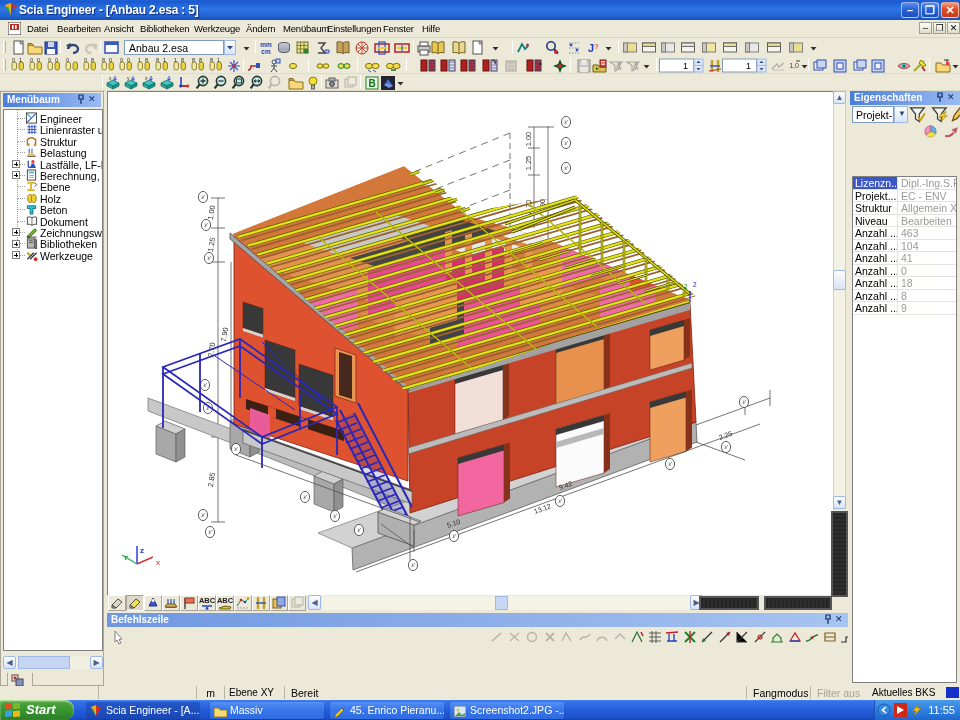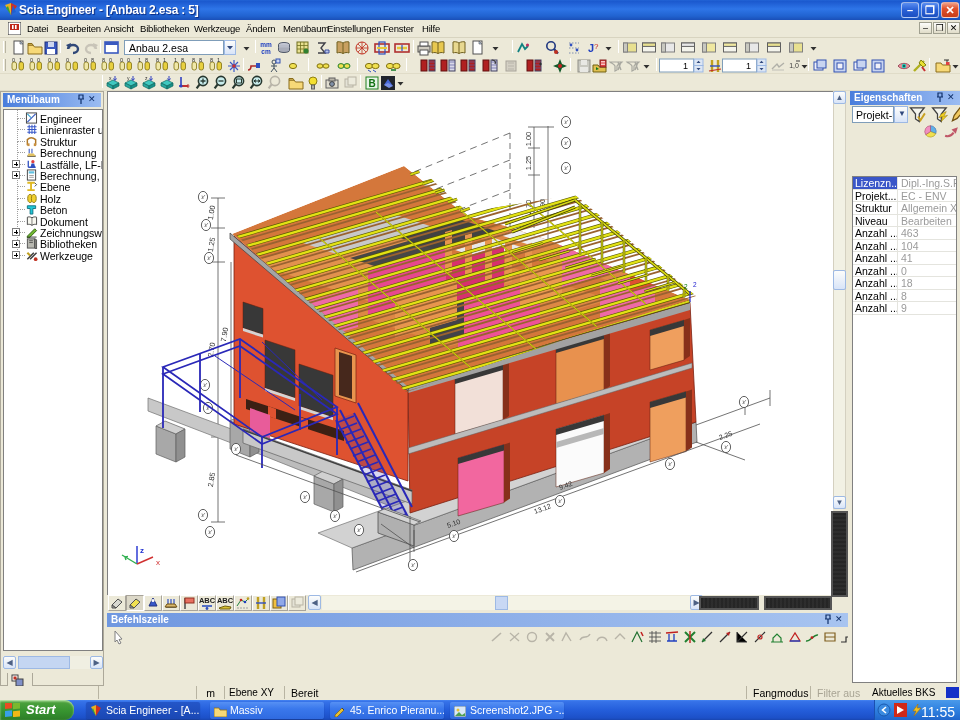--- a/index.html
+++ b/index.html
@@ -69,21 +69,21 @@
 
 
 #taskbar { position:absolute; left:0; top:700px; width:960px; height:20px;
   background:linear-gradient(180deg,#4584f2 0%,#3672e8 8%,#245edb 50%,#1c50c8 90%,#1845b0 100%); }
 #startbtn { position:absolute; left:0; top:0; width:74px; height:20px; border-radius:0 9px 9px 0;
   background:linear-gradient(180deg,#7ebe6e 0%,#4aa03c 15%,#379430 55%,#2d7d28 100%);
   color:#fff; font-weight:bold; font-style:italic; font-size:13px; box-shadow:inset 0 1px 2px #c0e8b0; }
 .task { position:absolute; top:2px; height:17px; border-radius:2px; font-size:10.5px; color:#fff;
   background:linear-gradient(180deg,#5690f4,#3a78ec 40%,#2f6ae0); box-shadow:0 1px 1px #1a3f9a; padding:2px 4px 0 20px; overflow:hidden; white-space:nowrap; }
 #tray { position:absolute; right:0; top:0; width:86px; height:20px;
-  background:linear-gradient(180deg,#4a9aea,#2f81e0 50%,#1f66cc); border-left:1px solid #1a50b0; color:#fff; font-size:14px; }
+  background:linear-gradient(180deg,#4a9aea,#2f81e0 50%,#1f66cc); border-left:1px solid #1a50b0; color:#fff; font-size:11px; }
 .icw { position:absolute; }
 </style>
 </head>
 <body>
 <div id="stage">
   <div id="titlebar">
     <svg style="position:absolute;left:4px;top:2px" width="15" height="15" viewBox="0 0 15 15">
       <polygon points="1,3 7,1 7,13" fill="#e8b020"></polygon>
       <polygon points="7,1 13,4 7,13" fill="#d03020"></polygon>
       <polygon points="2,6 7,13 4,4" fill="#30a040"></polygon>
@@ -641,21 +641,21 @@
           <span class="lbl">Struktur</span>
         </div>
         <div class="ti">
           <span style="position:absolute;left:13px;top:5px;width:8px;height:1px;border-top:1px dotted #a0a0a0"></span>
           <span style="position:absolute;left:13px;top:-5px;width:1px;height:11px;border-left:1px dotted #a0a0a0"></span>
           <svg class="tico" style="left:21px" width="13" height="12" viewBox="0 0 13 13">
             <path d="M2 11h9" stroke="#303030" stroke-width="1.4"></path>
             <path d="M4 3v5M7 3v5" stroke="#3050c0" stroke-width="1.1"></path>
             <path d="M3 8h6l2 3H2z" fill="#e0c060"></path>
           </svg>
-          <span class="lbl">Berechnung</span>
+          <span class="lbl">Belastung</span>
         </div>
         <div class="ti">
           <span style="position:absolute;left:13px;top:5px;width:8px;height:1px;border-top:1px dotted #a0a0a0"></span>
           <span style="position:absolute;left:13px;top:-5px;width:1px;height:11px;border-left:1px dotted #a0a0a0"></span>
           <span style="position:absolute;left:8px;top:1.5px;width:8px;height:8px;background:#fff;border:1px solid #808080;">
             <span style="position:absolute;left:1px;top:3px;width:4px;height:1px;background:#000"></span>
             <span style="position:absolute;left:3px;top:1px;width:1px;height:4px;background:#000"></span>
           </span>
           <svg class="tico" style="left:21px" width="13" height="12" viewBox="0 0 13 13">
             <path d="M3 3v7M3 10h8" stroke="#3050c0" stroke-width="1.4"></path>

